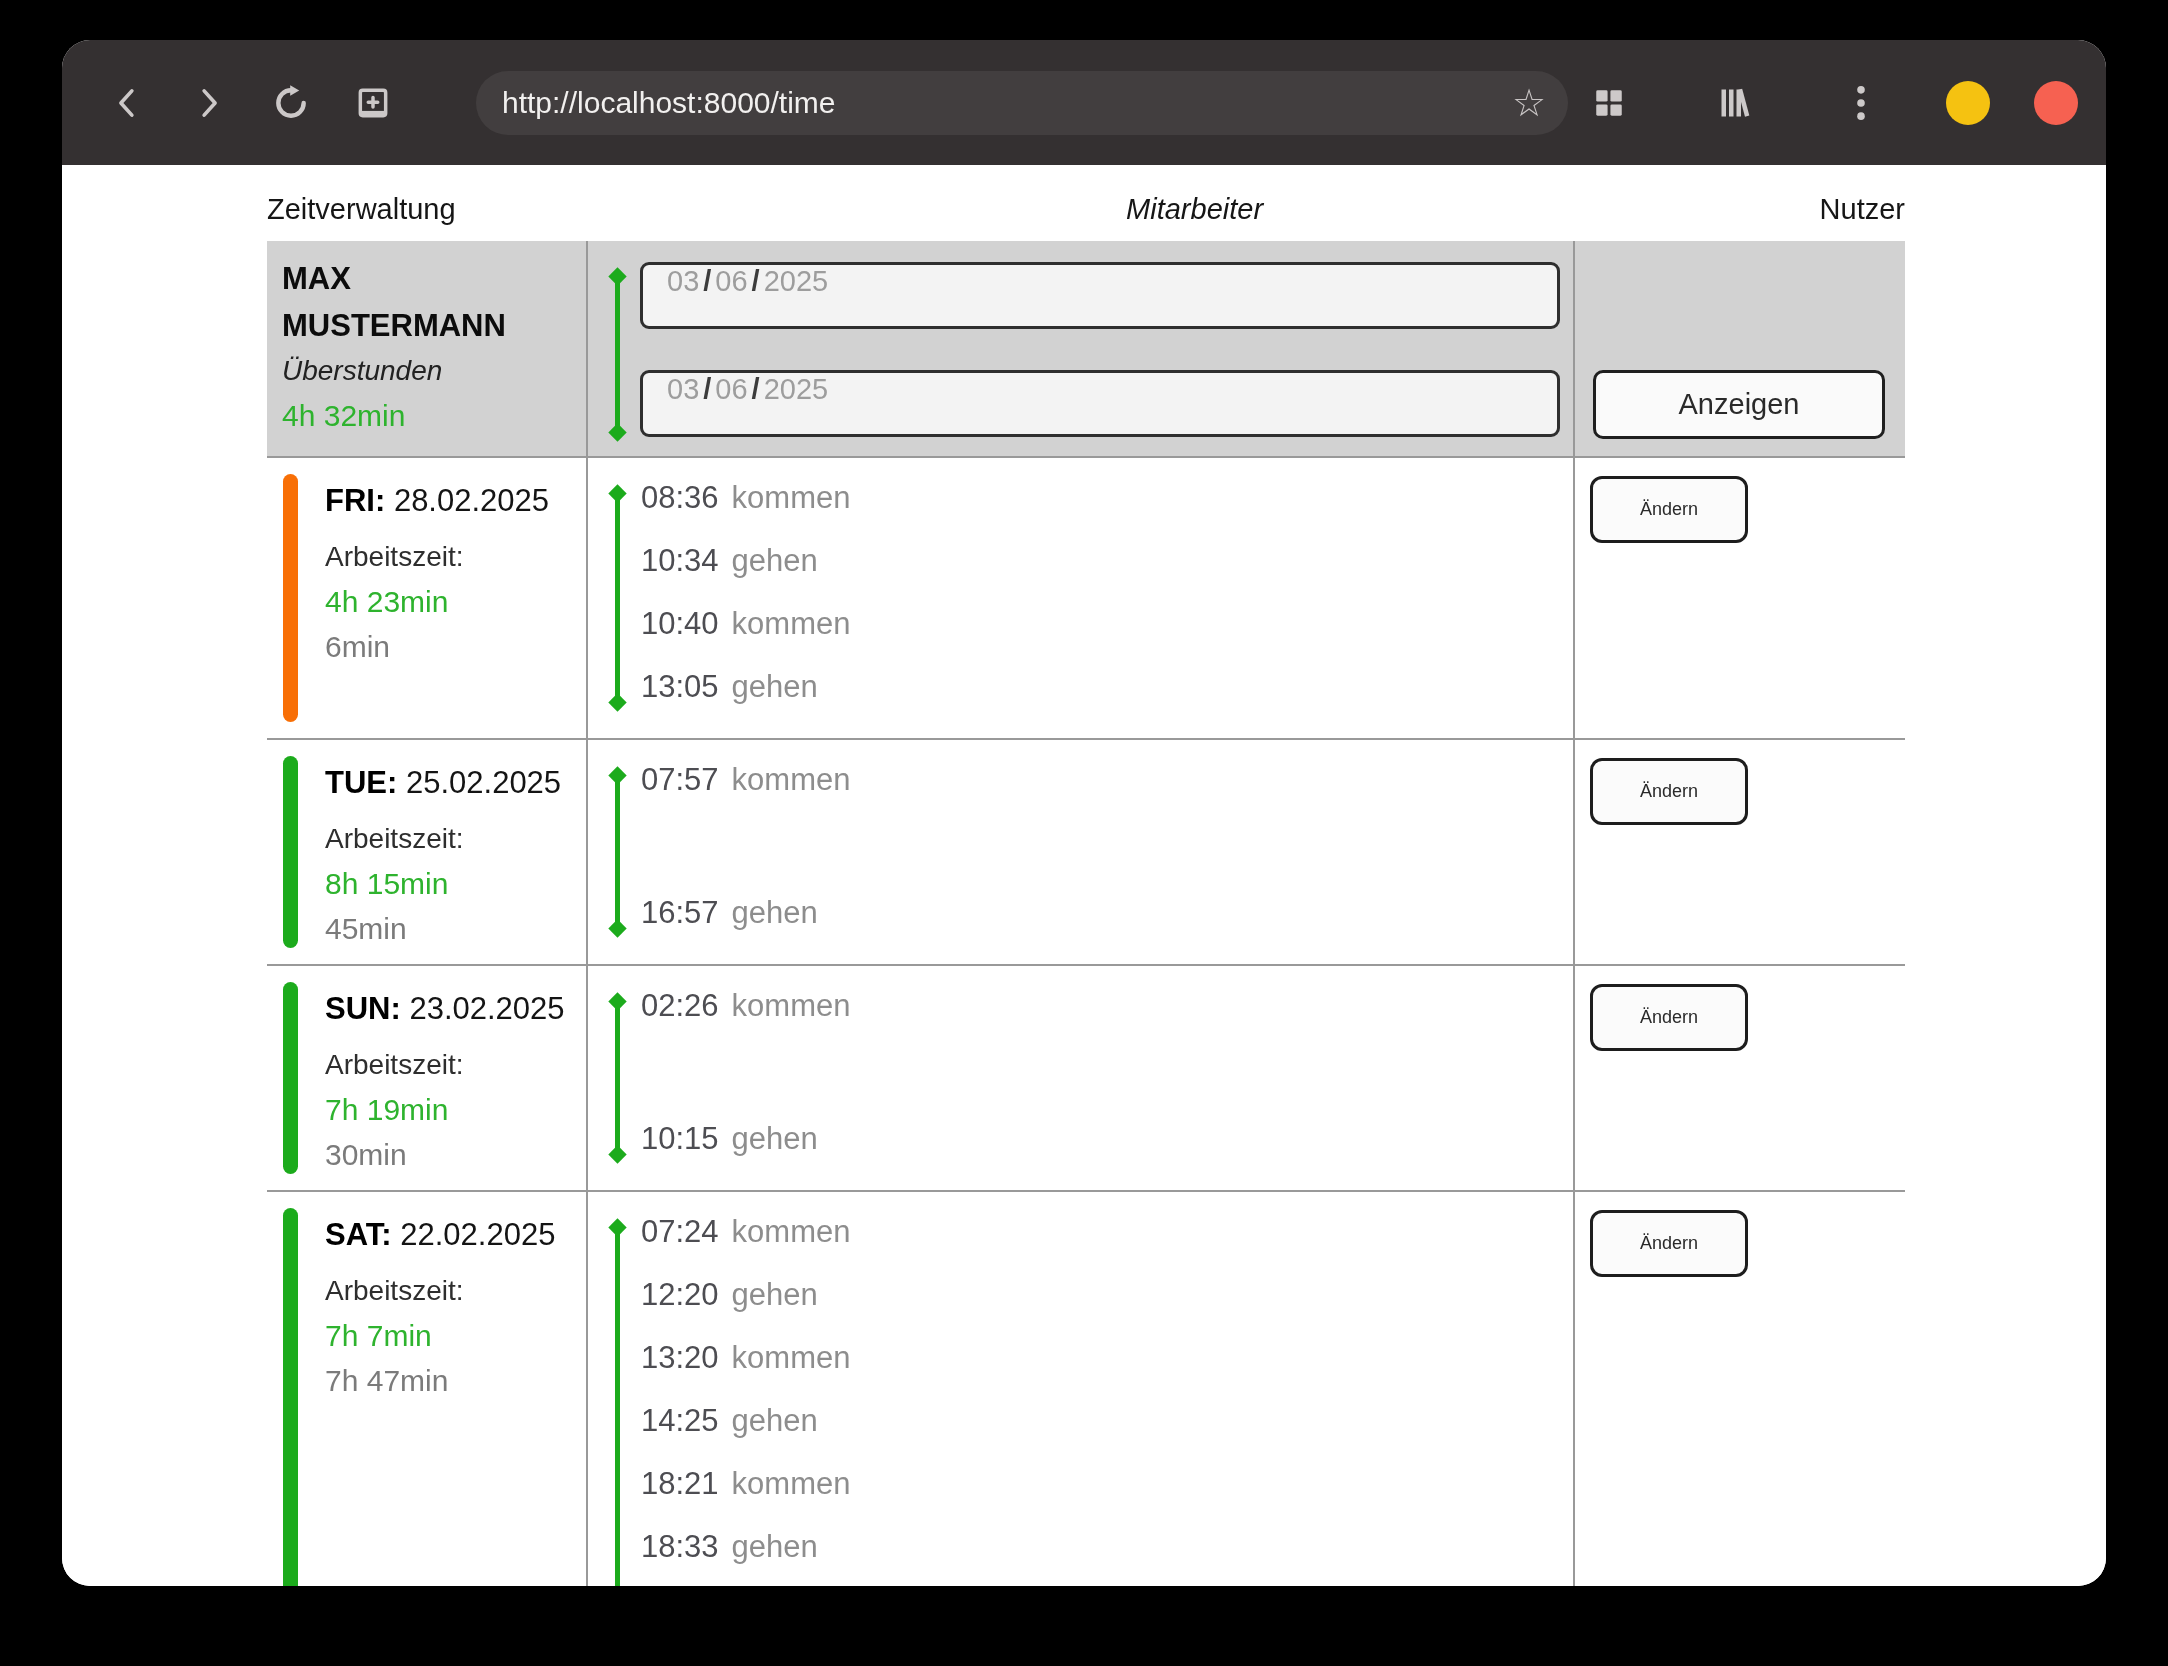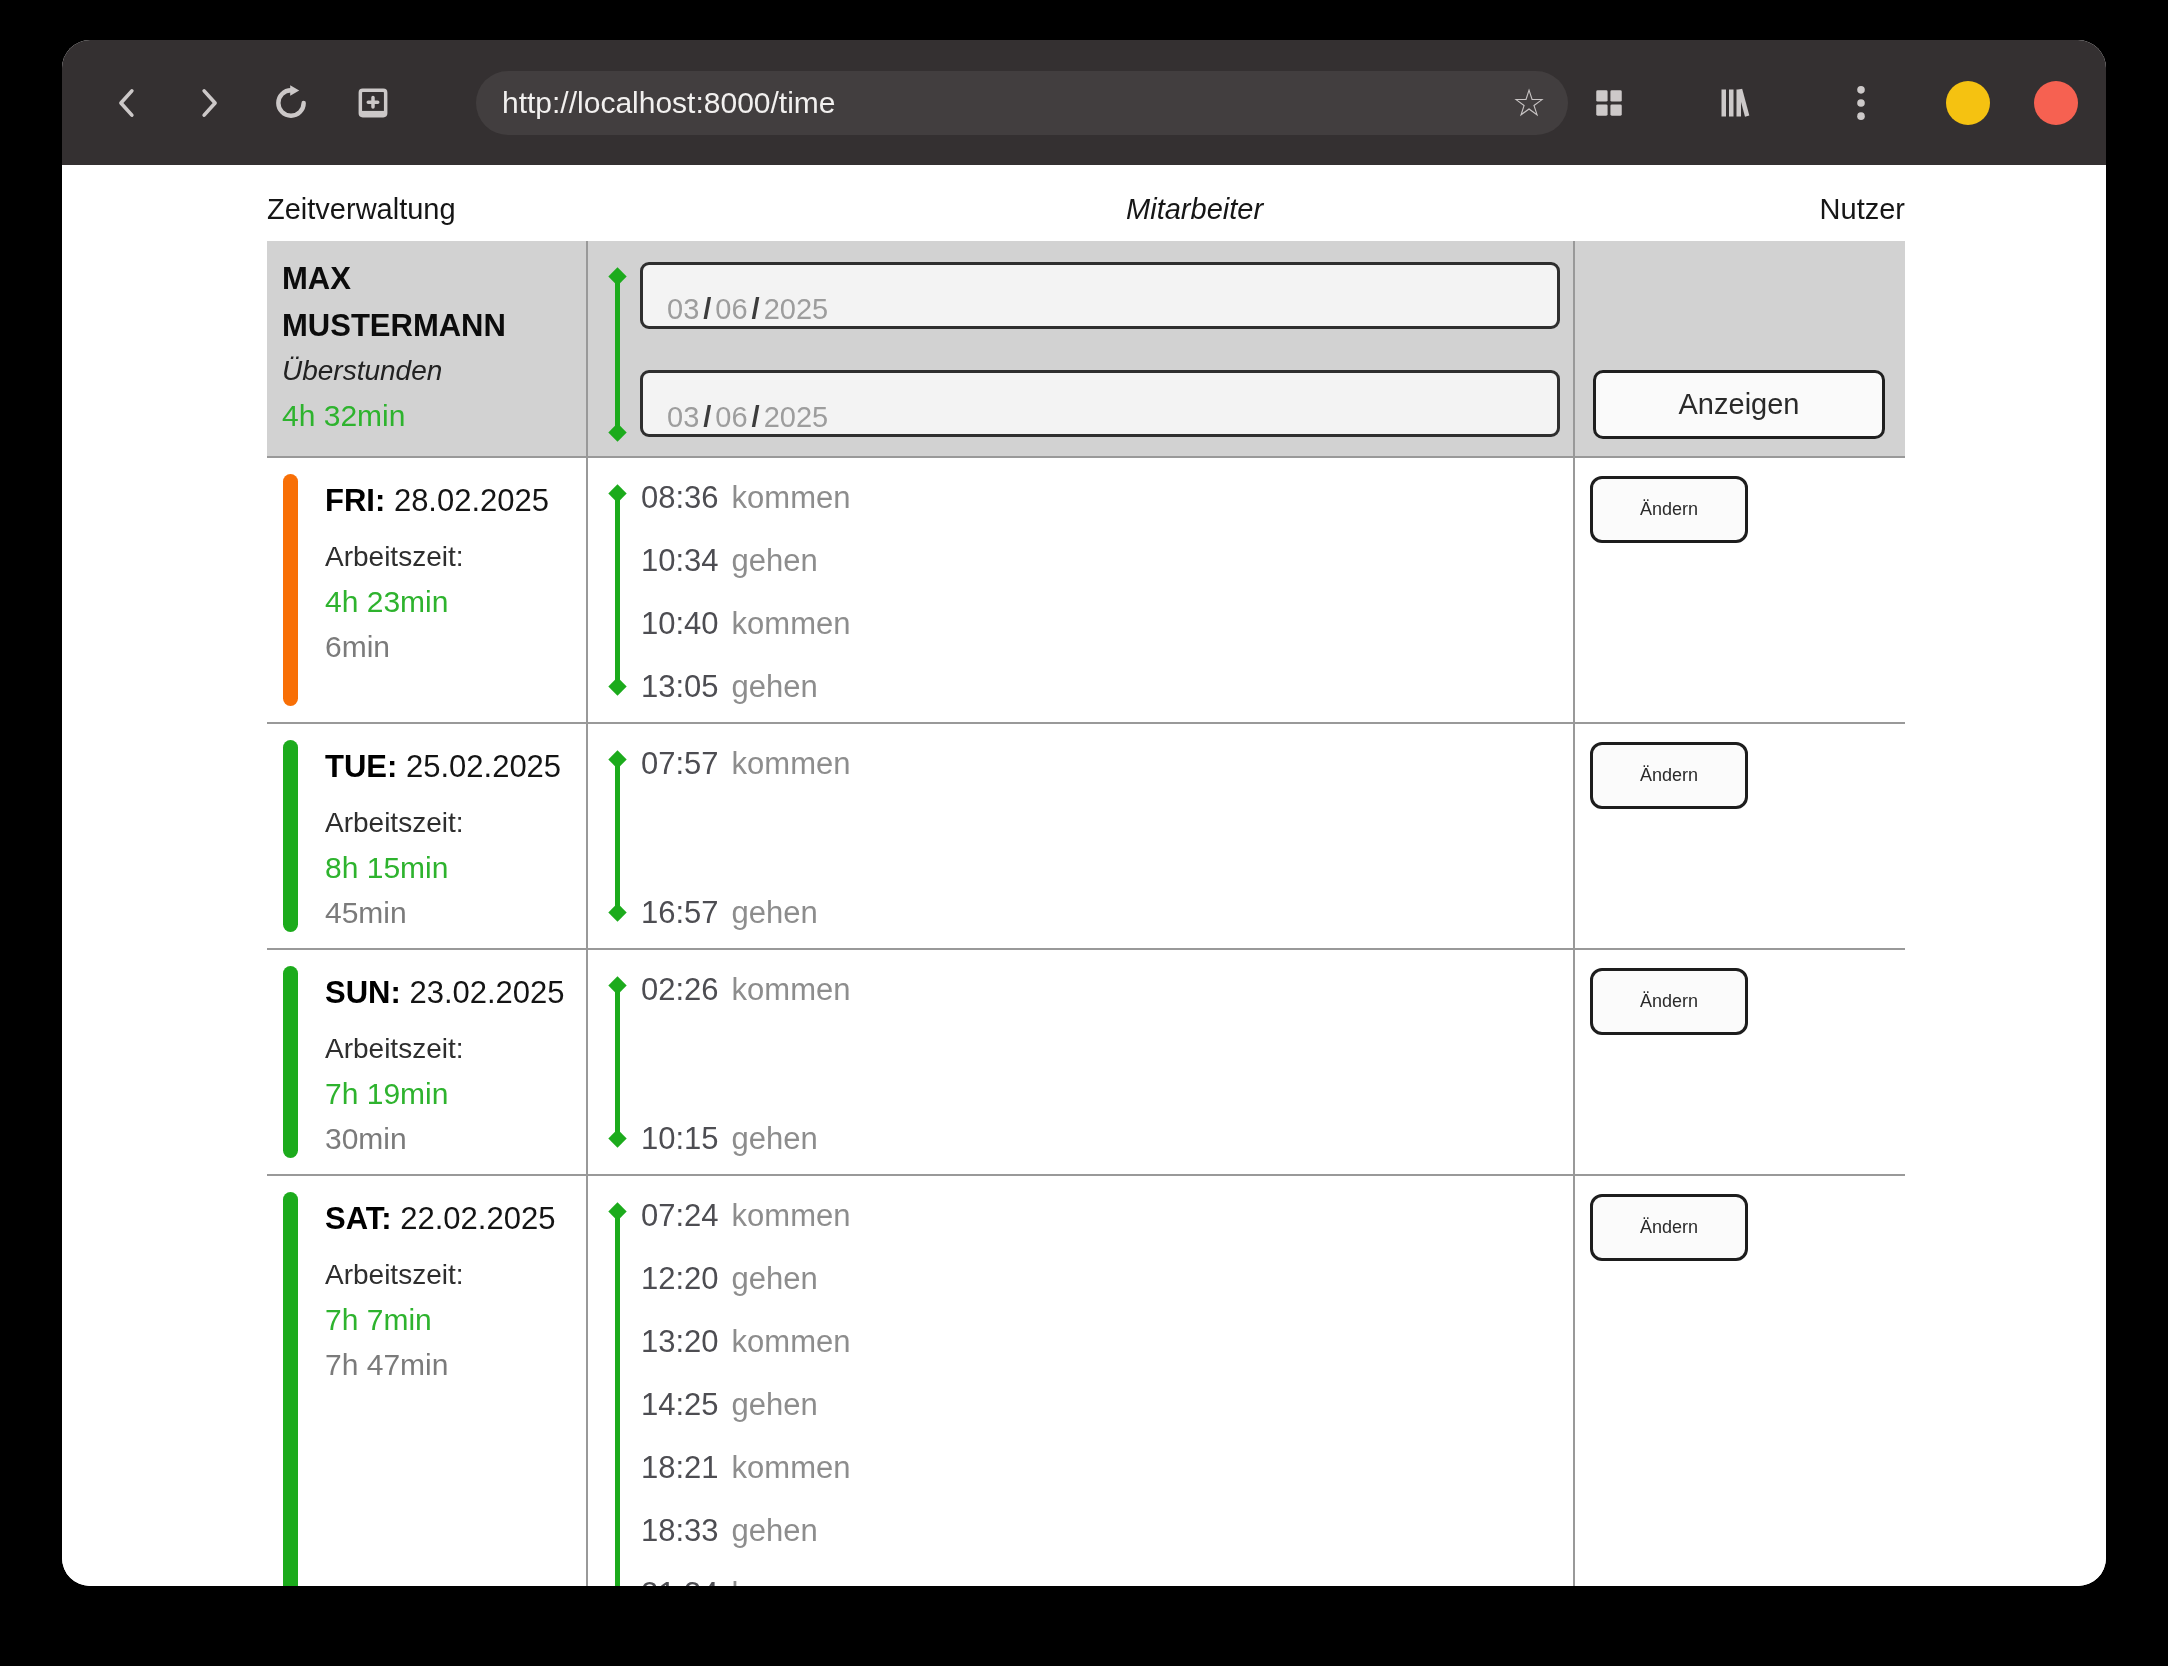--- a/index.html
+++ b/index.html
@@ -37,37 +37,37 @@
   
   .header-row{background:#d2d2d2;height:215px;}
   .h-left{padding:14px 10px 0 15px;}
   .h-name{font-size:31px;font-weight:700;color:#0c0c0c;line-height:47px;}
   .h-ot{font-size:28px;color:#222;line-height:44px;font-style:italic;}
   .h-otv{font-size:30px;color:var(--green-text);line-height:46px;}
   .connector{position:absolute;left:27px;top:34px;bottom:22px;width:5px;background:var(--green);}
   .connector::before,.connector::after{content:"";position:absolute;left:-4px;width:13px;height:13px;background:var(--green);transform:rotate(45deg);}
   .connector::before{top:-5px;}
   .connector::after{bottom:-5px;}
-  .date-input{position:absolute;left:52px;width:920px;height:67px;background:#f3f3f3;border:3px solid #2e2e2e;border-radius:9px;display:flex;align-items:flex-end;padding-left:24px;font-size:29px;cursor:text;}
+  .date-input{position:absolute;left:52px;width:920px;height:67px;background:#f3f3f3;border:3px solid #2e2e2e;border-radius:9px;display:flex;align-items:flex-start;padding-left:24px;font-size:29px;cursor:text;}
   .di-1{top:21px;}
   .di-2{top:129px;}
   .seg{color:#9d9d9d;}
   .seg-sep{color:#3c3c3c;font-weight:700;margin:0 4px;}
   .show-btn{position:absolute;left:18px;top:129px;width:292px;height:69px;background:#fafafa;border:3px solid #1f1f1f;border-radius:10px;font-size:29px;color:#2a2a2a;display:flex;align-items:center;justify-content:center;cursor:pointer;font-family:"Liberation Sans",sans-serif;}
 
   
   .day-row{min-height:226px;border-top:2px solid var(--sep);}
   .day-left{position:relative;padding:22px 10px 10px 58px;}
   .day-bar{position:absolute;left:16px;top:16px;bottom:16px;width:15px;border-radius:8px;}
   .day-title{font-size:31px;color:#141414;line-height:42px;margin-bottom:12px;white-space:nowrap;}
   .day-title b{color:#000;}
   .day-sub{font-size:28px;color:#2e2e2e;line-height:45px;}
   .day-work{font-size:30px;color:var(--green-text);line-height:45px;}
   .day-pause{font-size:30px;color:#7b7b7b;line-height:45px;}
-  .times{min-height:224px;display:flex;flex-direction:column;justify-content:space-between;padding:8px 0 4px 53px;position:relative;}
+  .times{min-height:224px;display:flex;flex-direction:column;justify-content:space-between;padding:8px 0 20px 53px;position:relative;}
   .entry{height:63px;display:flex;align-items:center;font-size:31px;white-space:nowrap;}
   .entry-time{color:var(--time-col);margin-right:13px;}
   .entry-type{color:var(--type-col);}
   .timeline{position:absolute;left:27px;top:34px;bottom:34px;width:5px;background:var(--green);}
   .timeline::before,.timeline::after{content:"";position:absolute;left:-4px;width:13px;height:13px;background:var(--green);transform:rotate(45deg);}
   .timeline::before{top:-5px;}
   .timeline::after{bottom:-5px;}
   .day-row:last-child .timeline{bottom:-40px;}
   .day-row:last-child .timeline::after{display:none;}
   .change-btn{margin:18px 0 0 15px;width:158px;height:67px;background:#fbfbfb;border:3px solid #1d1d1d;border-radius:12px;font-size:18px;color:#2a2a2a;display:flex;align-items:center;justify-content:center;cursor:pointer;font-family:"Liberation Sans",sans-serif;}

